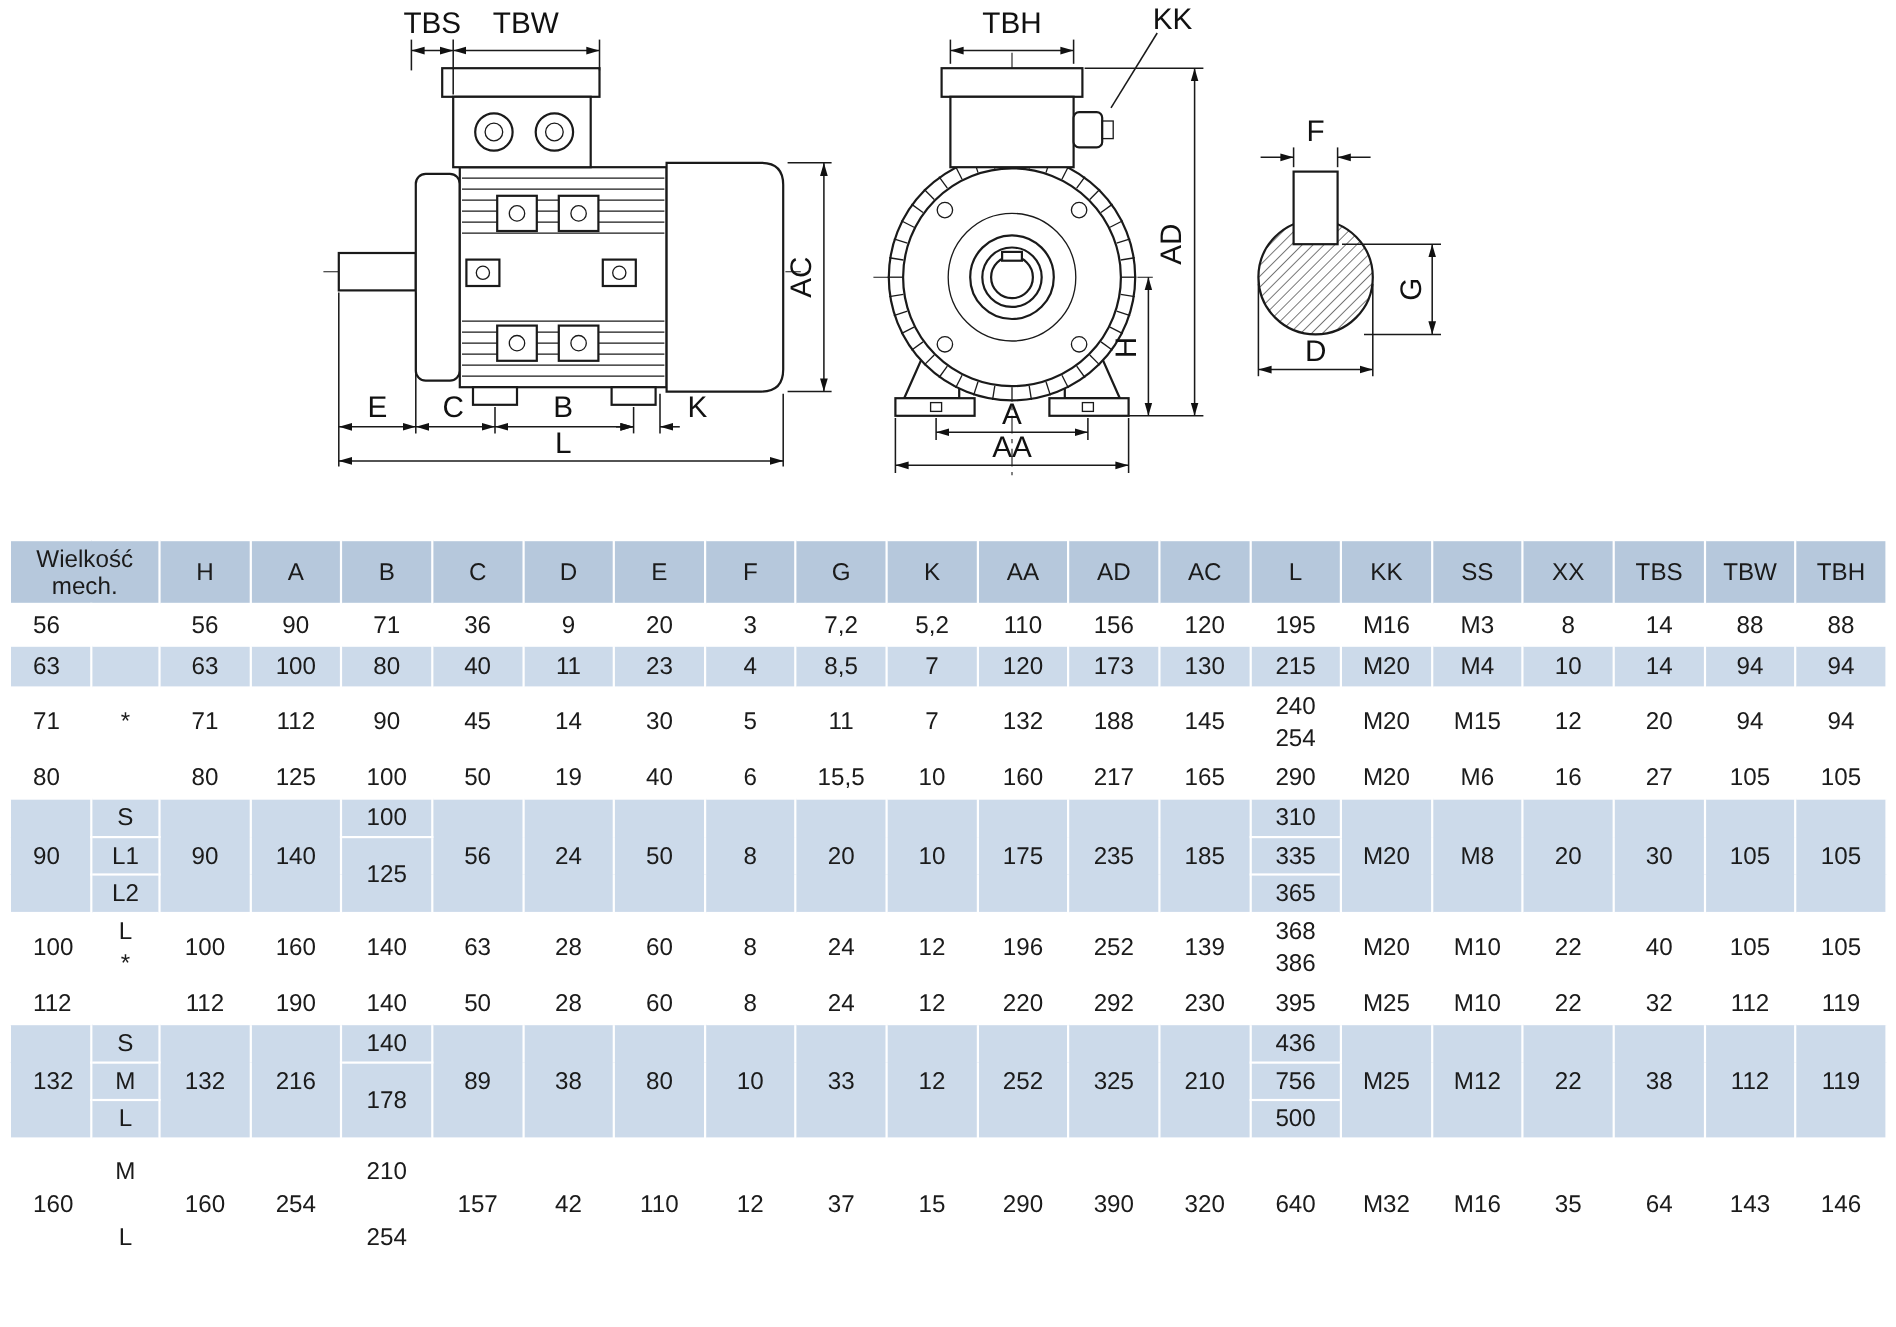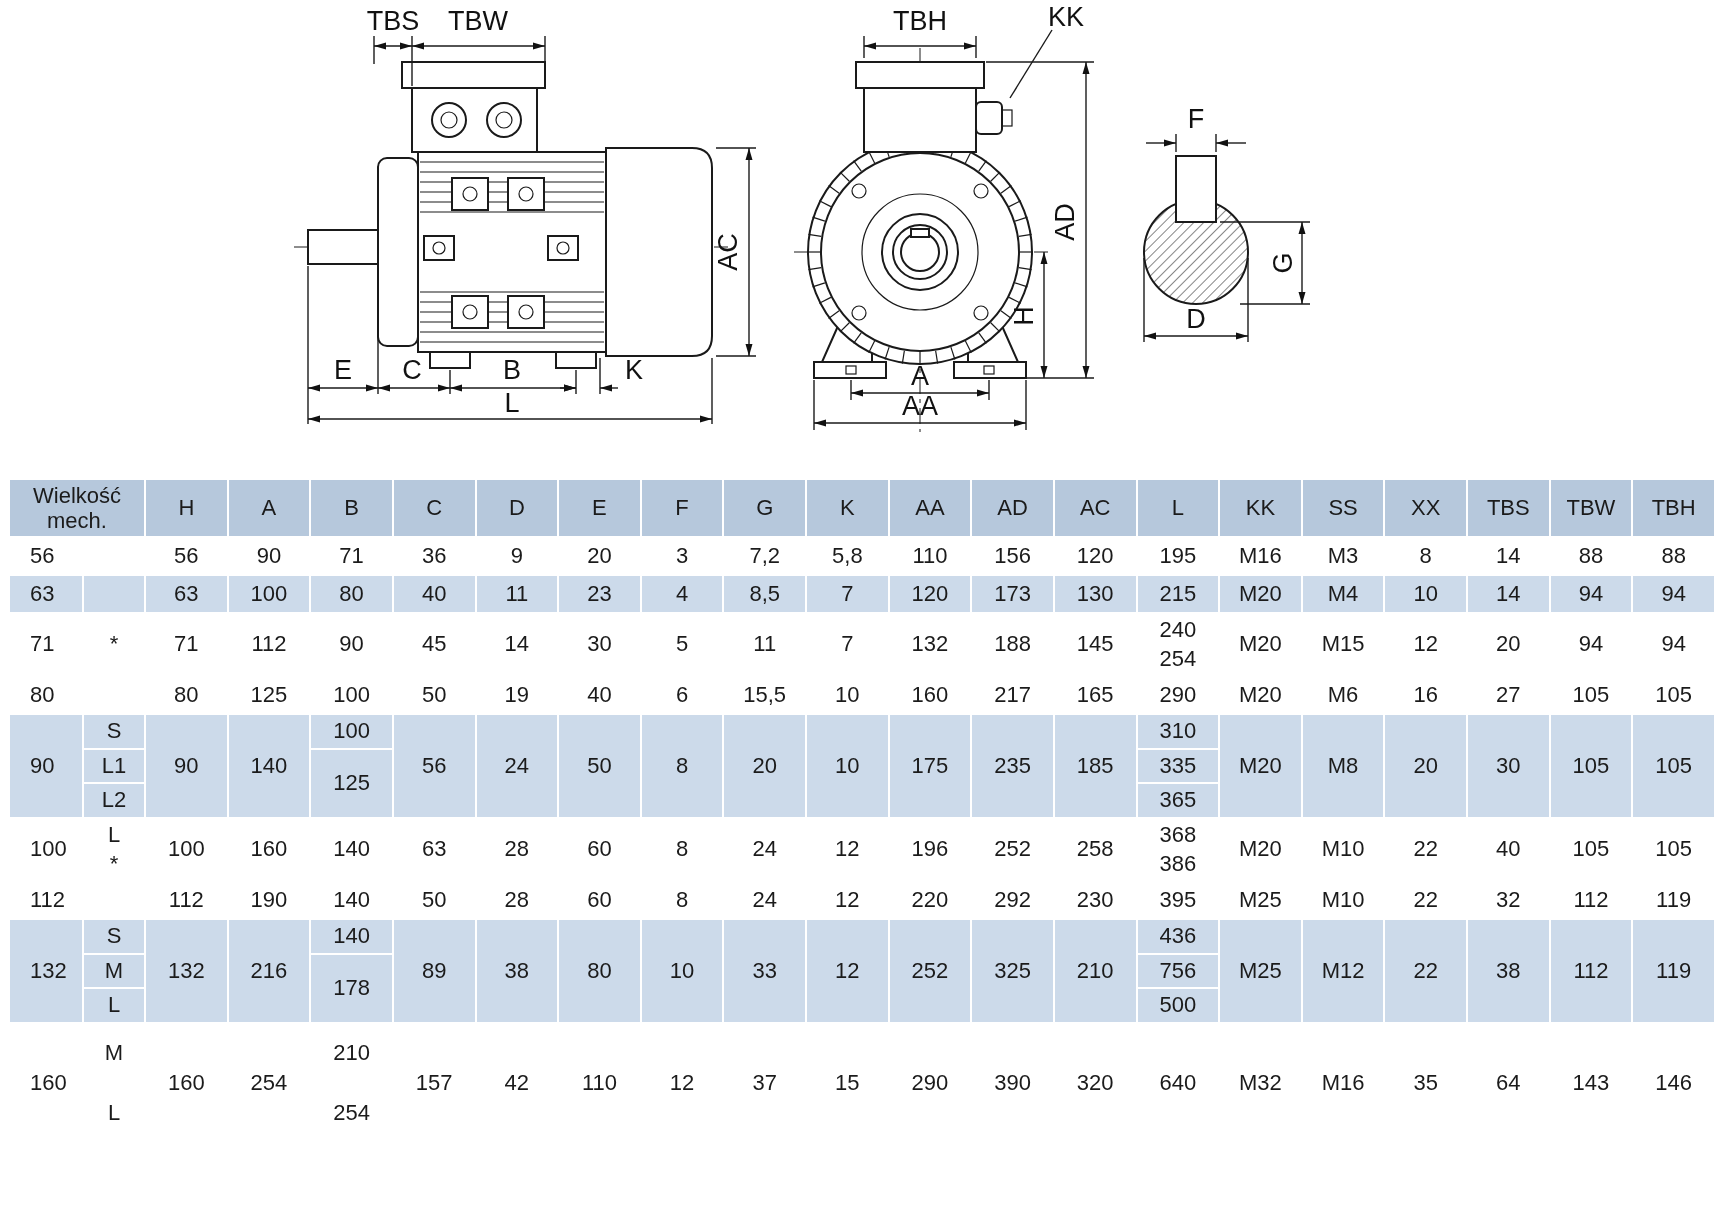--- a/index.html
+++ b/index.html
@@ -9,21 +9,21 @@
     font-family:"Liberation Sans","DejaVu Sans",sans-serif;color:#1b1b1b;
   }
   .diagram-area{width:1724px;height:478px;}
   svg text{font-family:"Liberation Sans","DejaVu Sans",sans-serif;}
   .ol{stroke:#1a1a1a;stroke-width:2;}
   .thin{stroke:#1a1a1a;stroke-width:1.2;fill:none;}
   .dim line{stroke:#1a1a1a;stroke-width:1.4;fill:none;}
   .cl{stroke:#1a1a1a;stroke-width:1;stroke-dasharray:16 5 4 5;fill:none;}
   .lbl{font-size:27px;fill:#111;}
   
-  table{border-collapse:collapse;table-layout:fixed;width:1708px;margin:0 8px;}
+  table{border-collapse:collapse;table-layout:fixed;width:1708px;margin:12px 8px;}
   th,td{border:2px solid #fff;text-align:center;vertical-align:middle;
         font-size:22px;font-weight:400;color:#1b1b1b;padding:2px;}
   thead th{background:#b6c8dc;height:58px;line-height:1.15;}
   td{height:38px;background:#fff;white-space:pre-line;line-height:1.3;}
   tr.shaded td{background:#ccdaea;}
   tr.subrow td{height:34px;}
   tbody tr:nth-last-child(-n+2) td{height:60px;}
   td.size{text-align:left;padding-left:20px;}
 </style>
 </head>
@@ -280,21 +280,21 @@
           <td class="size" rowspan="1">56</td>
           <td class="variant" rowspan="1"></td>
           <td rowspan="1">56</td>
           <td rowspan="1">90</td>
           <td rowspan="1">71</td>
           <td rowspan="1">36</td>
           <td rowspan="1">9</td>
           <td rowspan="1">20</td>
           <td rowspan="1">3</td>
           <td rowspan="1">7,2</td>
-          <td rowspan="1">5,8</td>
+          <td rowspan="1">5,2</td>
           <td rowspan="1">110</td>
           <td rowspan="1">156</td>
           <td rowspan="1">120</td>
           <td rowspan="1">195</td>
           <td rowspan="1">M16</td>
           <td rowspan="1">M3</td>
           <td rowspan="1">8</td>
           <td rowspan="1">14</td>
           <td rowspan="1">88</td>
           <td rowspan="1">88</td>
@@ -409,21 +409,21 @@
           <td rowspan="1">160</td>
           <td rowspan="1">140</td>
           <td rowspan="1">63</td>
           <td rowspan="1">28</td>
           <td rowspan="1">60</td>
           <td rowspan="1">8</td>
           <td rowspan="1">24</td>
           <td rowspan="1">12</td>
           <td rowspan="1">196</td>
           <td rowspan="1">252</td>
-          <td rowspan="1">258</td>
+          <td rowspan="1">139</td>
           <td rowspan="1">368
 386</td>
           <td rowspan="1">M20</td>
           <td rowspan="1">M10</td>
           <td rowspan="1">22</td>
           <td rowspan="1">40</td>
           <td rowspan="1">105</td>
           <td rowspan="1">105</td>
         </tr>
         <tr class="plain">

